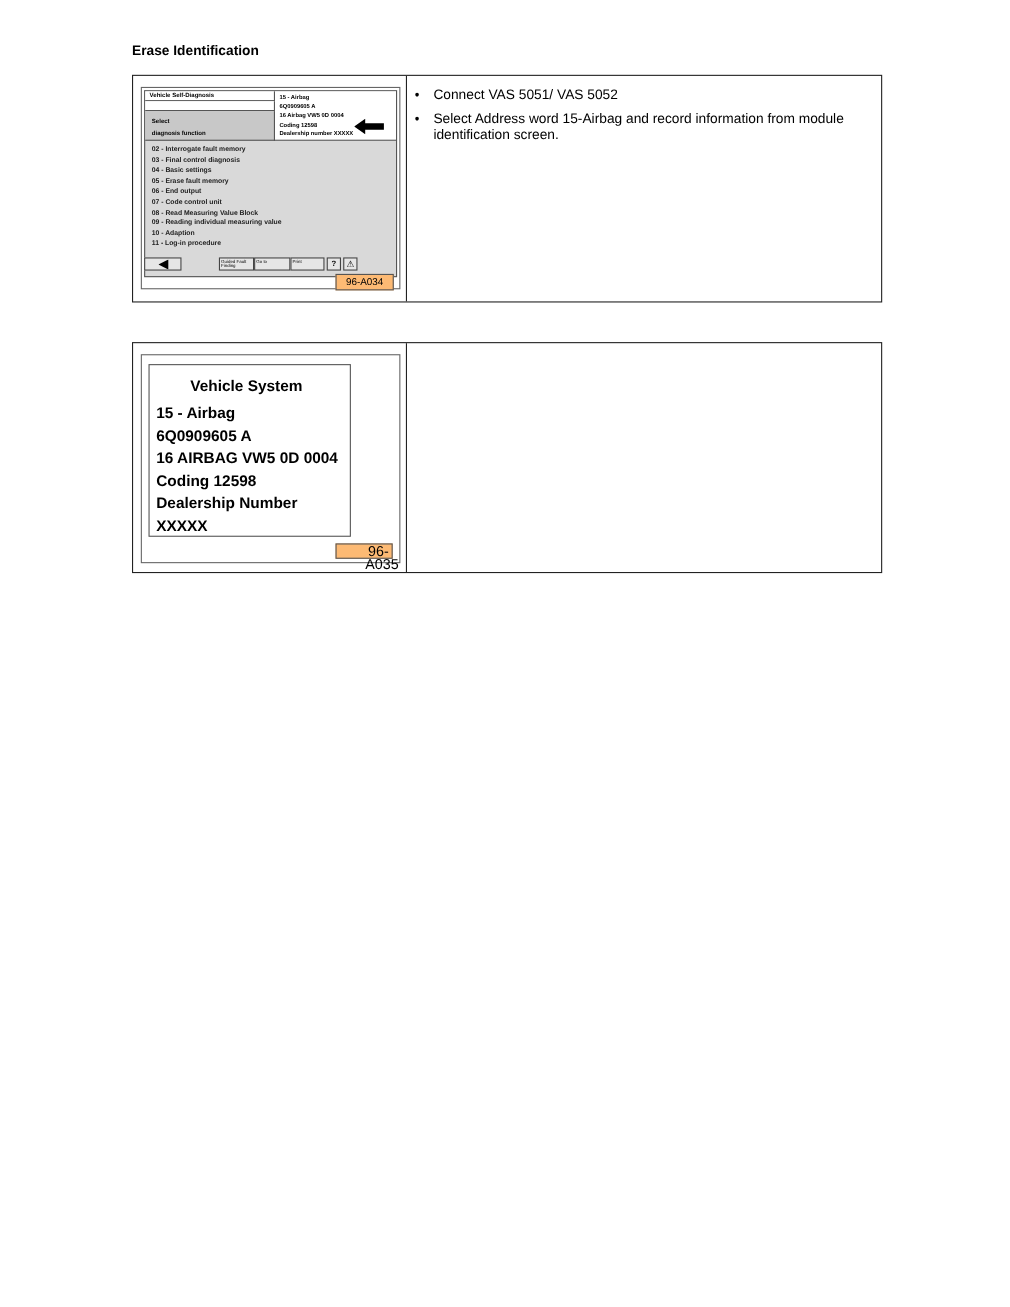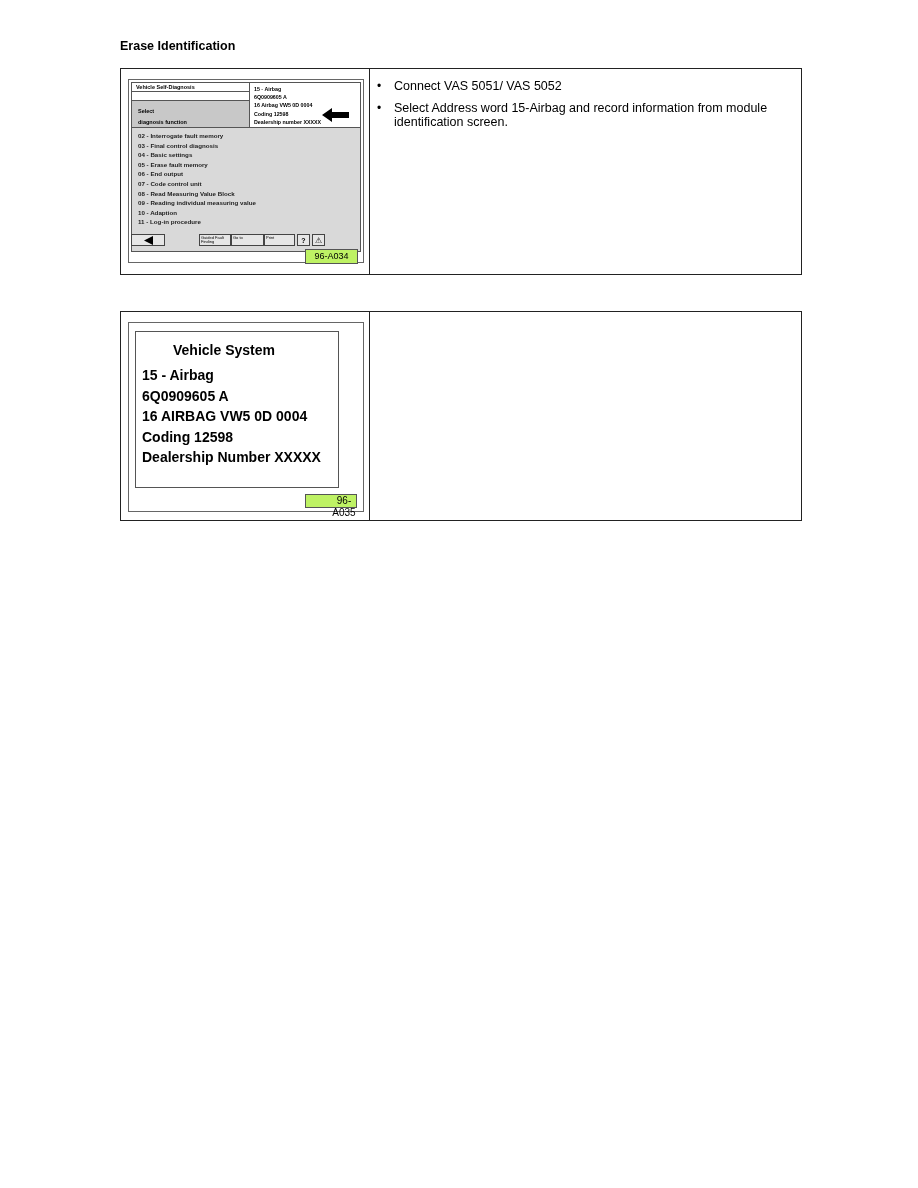--- a/index.html
+++ b/index.html
@@ -17,25 +17,25 @@
   .scr-inner { position:absolute; left:2px; top:2px; right:2px; bottom:10px; border:1px solid #555; background:#d9d9d9; box-sizing:border-box; }
   .scr-top { position:absolute; left:0; top:0; right:0; height:45px; }
   .scr-title { position:absolute; left:0; top:0; width:118px; height:9px; background:#fff; border-bottom:1px solid #555; border-right:1px solid #555; font-size:5.5px; font-weight:bold; padding-left:4px; line-height:9px; box-sizing:border-box; }
   .scr-blank { position:absolute; left:0; top:9px; width:118px; height:9px; background:#fff; border-bottom:1px solid #555; border-right:1px solid #555; box-sizing:border-box; }
   .scr-select { position:absolute; left:0; top:18px; width:118px; height:27px; background:#c8c8c8; border-right:1px solid #555; border-bottom:1px solid #555; box-sizing:border-box; font-size:5.5px; font-weight:bold; padding:5px 0 0 6px; line-height:11px; }
   .scr-info { position:absolute; left:118px; top:0; right:0; height:45px; background:#fff; border-bottom:1px solid #555; box-sizing:border-box; font-size:5.3px; font-weight:bold; padding:2px 0 0 4px; line-height:8.2px; }
   .arrow { position:absolute; left:190px; top:25px; width:28px; height:14px; }
   .scr-list { position:absolute; left:6px; top:48px; font-size:6.2px; font-weight:bold; line-height:9.6px; color:#222; }
   .scr-btns { position:absolute; left:0; bottom:5px; right:0; height:12px; }
   .sbtn { position:absolute; top:0; height:12px; border:1px solid #444; background:#e6e6e6; box-sizing:border-box; font-size:4px; line-height:4px; padding:1px; }
-  .fig-label { position:absolute; border:1px solid #555; background:#bef264; font-size:9px; text-align:center; box-sizing:border-box; }
+  .fig-label { position:absolute; border:1px solid #555; background:#fdba74; font-size:9px; text-align:center; box-sizing:border-box; }
 
   
   .f2-outer { position:absolute; left:7px; top:10px; width:236px; height:190px; border:1px solid #666; box-sizing:border-box; }
-  .f2-inner { position:absolute; left:6px; top:8px; width:204px; height:157px; border:1px solid #555; box-sizing:border-box; padding:10px 0 0 6px; }
+  .f2-inner { position:absolute; left:6px; top:8px; width:184px; height:157px; border:1px solid #555; box-sizing:border-box; padding:10px 0 0 6px; }
   .f2-title { font-size:14px; font-weight:bold; margin-left:31px; margin-bottom:7px; }
   .f2-line { font-size:14px; font-weight:bold; line-height:20.5px; }
 </style>
 </head>
 <body>
 
 <div class="heading">Erase Identification</div>
 
 <div class="tbl" style="top:68px;height:207px;">
   <div class="fig">
@@ -99,16 +99,16 @@
   <div class="fig">
     <div class="f2-outer">
       <div class="f2-inner">
         <div class="f2-title">Vehicle System</div>
         <div class="f2-line">15 - Airbag</div>
         <div class="f2-line">6Q0909605 A</div>
         <div class="f2-line">16 AIRBAG VW5 0D 0004</div>
         <div class="f2-line">Coding 12598</div>
         <div class="f2-line">Dealership Number XXXXX</div>
       </div>
-      <div class="fig-label" style="left:176px;top:171px;width:52px;height:14px;line-height:12px;font-size:10px;padding-left:26px;">96-A035</div>
+      <div class="fig-label" style="left:176px;top:171px;width:52px;height:14px;line-height:12px;font-size:13px;padding-left:26px;">96-A035</div>
     </div>
   </div>
 </div>
 
 </body></html>

